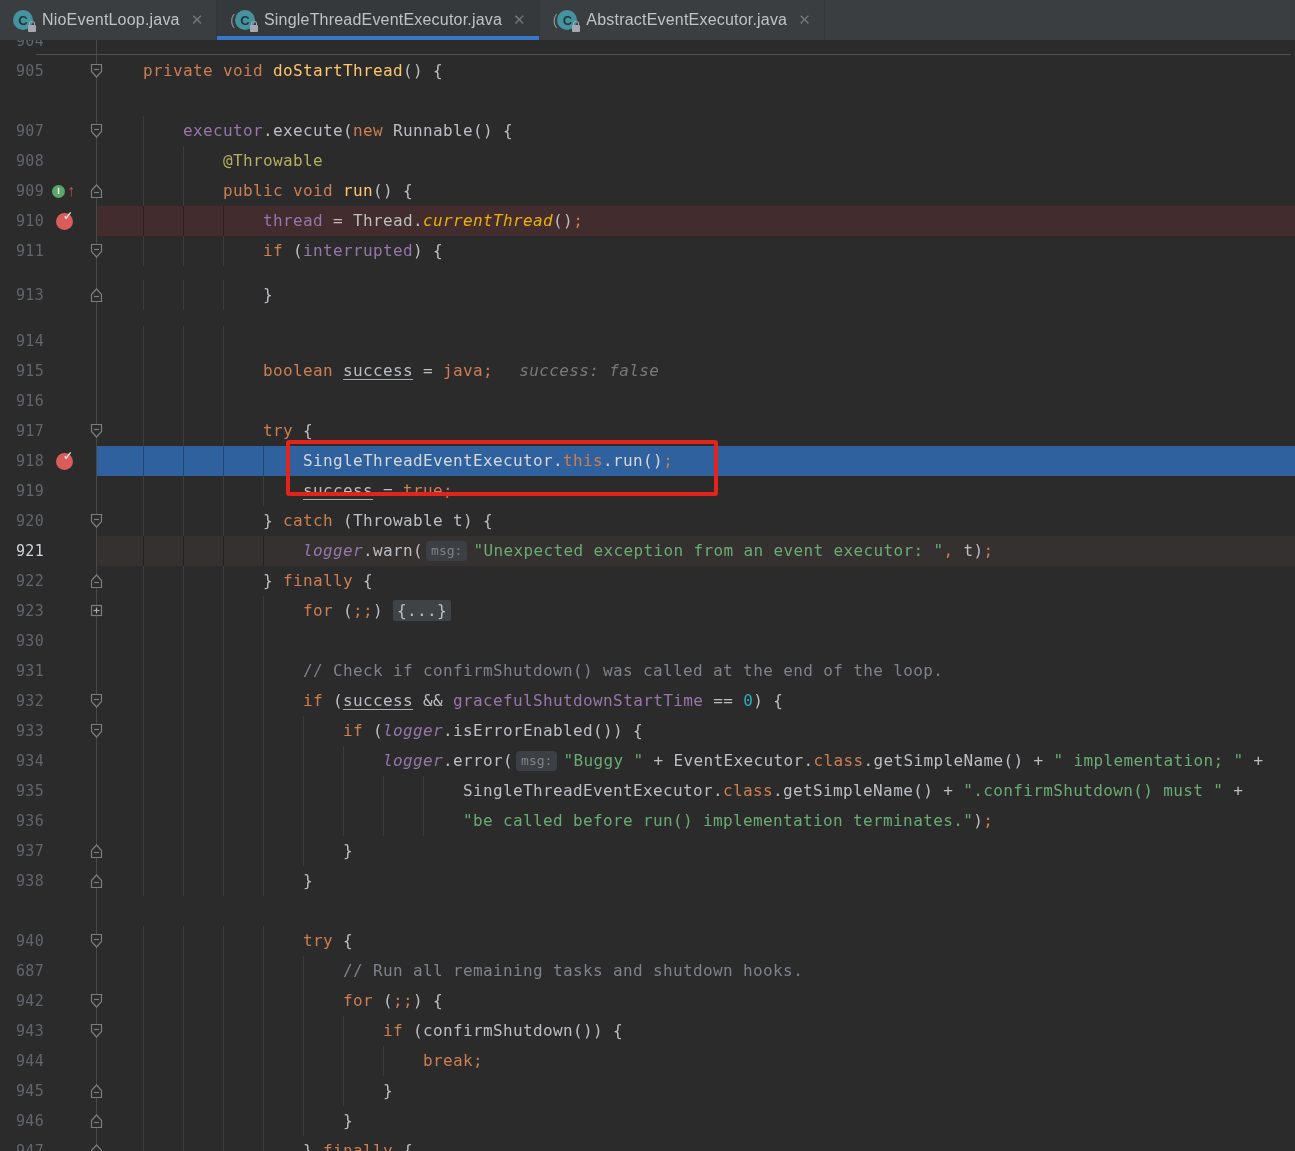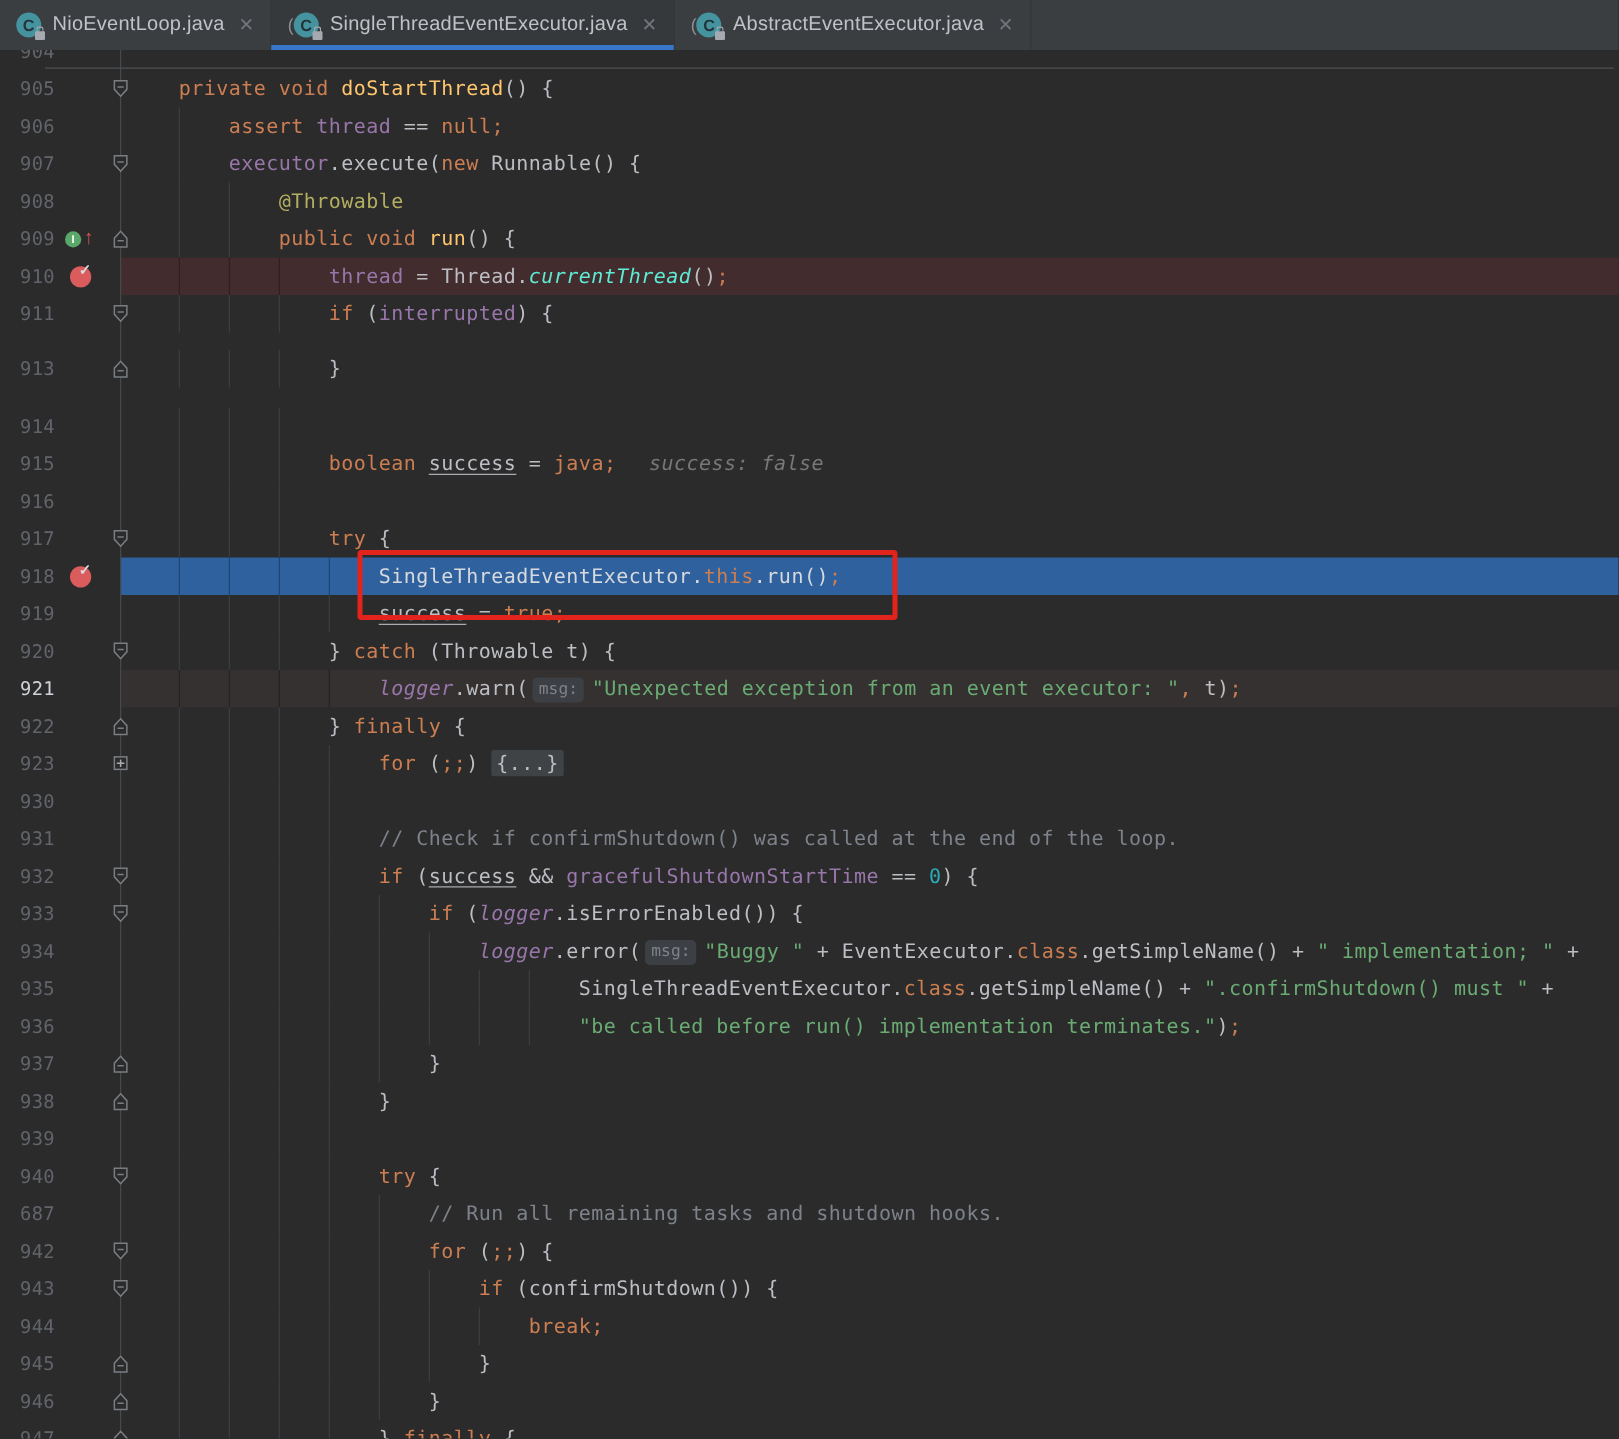--- a/index.html
+++ b/index.html
@@ -34,21 +34,21 @@
   .tk-p{color:#BCBEC4;}
   .row.bg-exec-row .tk-p{color:#D6D9DD;}
   .tk-f{color:var(--field,#9876AA);}
   .tk-sf{color:var(--field,#9876AA);font-style:italic;}
   .tk-m{color:var(--method,#FFC66D);}
   .tk-a{color:#B3AE60;}
   .tk-s{color:var(--string,#6AAB73);}
   .tk-c{color:var(--comment,#7D828B);}
   .tk-n{color:var(--number,#2AACB8);}
   .tk-o{color:var(--kw,#CC7E52);}
-  .tk-i{color:#5eead4;font-style:italic;}
+  .tk-i{color:#eab308;font-style:italic;}
   .tk-u{color:#BCBEC4;text-decoration:underline;text-decoration-color:#A8ABB0;text-underline-offset:3px;}
   .tk-h{color:#787878;font-style:italic;margin-left:26px;}
   .tk-b{display:inline-block;background:#3C3F43;color:#7F8288;border-radius:4px;padding:0 5px;margin:0 6px 0 3px;font-size:13px;line-height:20px;letter-spacing:0;vertical-align:1px;}
   .tk-fb{background:#3F4346;border-radius:2px;padding:1px 4px;color:#BCBEC4;}
   
   .bp{position:absolute;left:56px;top:7px;width:17px;height:17px;background:var(--bp-icon,#DB5C5C);border-radius:50%;z-index:4;}
   .bp-check{position:absolute;left:63px;top:3px;color:#D9DCDF;font-family:"Liberation Sans",sans-serif;font-weight:bold;font-size:12px;z-index:5;}
   .ovr{position:absolute;left:52px;top:9px;width:13px;height:13px;border-radius:50%;background:#59A869;color:#fff;font-family:"Liberation Sans",sans-serif;font-weight:bold;font-size:9px;line-height:13px;text-align:center;z-index:4;}
   .ovr-arrow{position:absolute;left:67px;top:3px;color:#C75450;font-family:"Liberation Sans",sans-serif;font-weight:bold;font-size:16px;line-height:24px;z-index:4;}
   .fold{position:absolute;left:89px;top:7px;width:15px;height:16px;z-index:4;}
@@ -66,25 +66,20 @@
         <div class="lnum">904</div>
       </div>
       <div class="row" style="top: 56px;">
         <div class="lnum">905</div>
         <span class="fold"><svg width="15" height="16" viewBox="0 0 15 16">
             <path d="M2.5 1.5 h10 v7 l-5 5.5 l-5 -5.5 z" fill="#2B2B2B" stroke="#7A7E82" stroke-width="1.2"></path>
             <line x1="5" y1="6.5" x2="10" y2="6.5" stroke="#7A7E82" stroke-width="1.2"></line>
           </svg></span>
         <div class="code" style="left: 143px;"><span class="tk-k">private void </span><span class="tk-m">doStartThread</span><span class="tk-p">() {</span></div>
       </div>
-      <div class="row" style="top: 86px;">
-        <div class="guide" style="left: 143px;"></div>
-        <div class="lnum">906</div>
-        <div class="code" style="left: 183px;"><span class="tk-k">assert</span><span class="tk-p"> </span><span class="tk-f">thread</span><span class="tk-p"> == </span><span class="tk-k">null</span><span class="tk-o">;</span></div>
-      </div>
       <div class="row" style="top: 116px;">
         <div class="guide" style="left: 143px;"></div>
         <div class="lnum">907</div>
         <span class="fold"><svg width="15" height="16" viewBox="0 0 15 16">
             <path d="M2.5 1.5 h10 v7 l-5 5.5 l-5 -5.5 z" fill="#2B2B2B" stroke="#7A7E82" stroke-width="1.2"></path>
             <line x1="5" y1="6.5" x2="10" y2="6.5" stroke="#7A7E82" stroke-width="1.2"></line>
           </svg></span>
         <div class="code" style="left: 183px;"><span class="tk-f">executor</span><span class="tk-p">.execute(</span><span class="tk-k">new</span><span class="tk-p"> Runnable() {</span></div>
       </div>
       <div class="row" style="top: 146px;">
@@ -321,27 +316,20 @@
         <div class="guide" style="left: 143px;"></div>
         <div class="guide" style="left: 183px;"></div>
         <div class="guide" style="left: 223px;"></div>
         <div class="guide" style="left: 263px;"></div>
         <div class="lnum">938</div>
         <span class="fold"><svg width="15" height="16" viewBox="0 0 15 16">
             <path d="M2.5 14.5 h10 v-7 l-5 -5.5 l-5 5.5 z" fill="#2B2B2B" stroke="#7A7E82" stroke-width="1.2"></path>
             <line x1="5" y1="9.5" x2="10" y2="9.5" stroke="#7A7E82" stroke-width="1.2"></line>
           </svg></span>
         <div class="code" style="left: 303px;"><span class="tk-p">}</span></div>
-      </div>
-      <div class="row" style="top: 896px;">
-        <div class="guide" style="left: 143px;"></div>
-        <div class="guide" style="left: 183px;"></div>
-        <div class="guide" style="left: 223px;"></div>
-        <div class="guide" style="left: 263px;"></div>
-        <div class="lnum">939</div>
       </div>
       <div class="row" style="top: 926px;">
         <div class="guide" style="left: 143px;"></div>
         <div class="guide" style="left: 183px;"></div>
         <div class="guide" style="left: 223px;"></div>
         <div class="guide" style="left: 263px;"></div>
         <div class="lnum">940</div>
         <span class="fold"><svg width="15" height="16" viewBox="0 0 15 16">
             <path d="M2.5 1.5 h10 v7 l-5 5.5 l-5 -5.5 z" fill="#2B2B2B" stroke="#7A7E82" stroke-width="1.2"></path>
             <line x1="5" y1="6.5" x2="10" y2="6.5" stroke="#7A7E82" stroke-width="1.2"></line>

